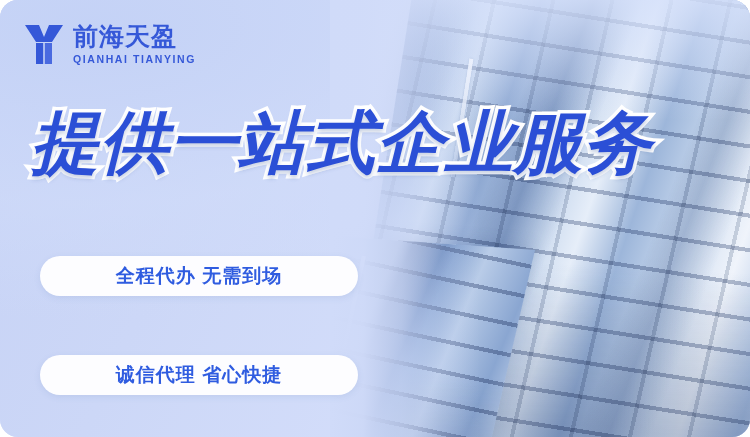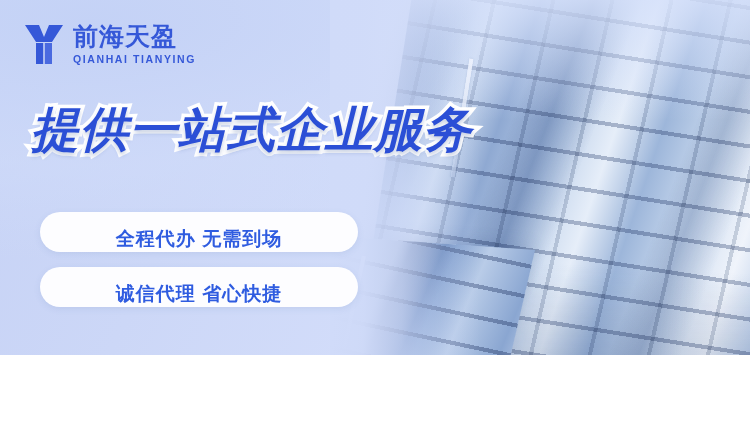--- a/index.html
+++ b/index.html
@@ -3,24 +3,25 @@
 <meta charset="utf-8">
 <style>
   html, body {
     margin: 0;
     padding: 0;
     background: #ffffff;
   }
   .banner {
     position: relative;
     width: 750px;
-    height: 355px;
+    height: 437px;
     overflow: hidden;
     font-family: "Liberation Sans", "DejaVu Sans", sans-serif;
     background: linear-gradient(160deg, #c9d4f6 0%, #cdd8f7 25%, #d2dcfa 55%, #d6e0fb 100%);
+    border-radius: 18px;
   }
 
   
   .sky-wash {
     position: absolute;
     inset: 0;
     background:
       radial-gradient(120% 90% at 12% 6%, rgba(196,210,246,0.95) 0%, rgba(208,220,250,0.55) 45%, rgba(214,226,251,0) 75%),
       linear-gradient(115deg, #c6d2f5 0%, #ccd7f7 30%, #d3ddfa 60%, #dce5fc 100%);
   }
@@ -214,21 +215,21 @@
     color: #3558d8;
     letter-spacing: 1.6px;
     white-space: nowrap;
   }
 
   
   .headline {
     position: absolute;
     left: 31px;
     top: 98px;
-    font-size: 48px;
+    font-size: 68px;
     font-weight: bold;
     font-style: italic;
     color: #2b4fd6;
     letter-spacing: 1px;
     white-space: nowrap;
     -webkit-text-stroke: 7px #ffffff;
     paint-order: stroke fill;
     text-shadow:
       0 3px 4px rgba(70,100,160,0.30),
       2px 3px 0 rgba(255,255,255,0.55);
@@ -242,23 +243,24 @@
     display: flex;
     flex-direction: column;
     gap: 15px;
   }
   .pill {
     width: 318px;
     height: 40px;
     border-radius: 20px;
     background: #fdfdff;
     display: flex;
-    align-items: flex-end;
+    align-items: center;
     justify-content: center;
     box-shadow: 0 2px 6px rgba(90,120,180,0.13);
+    margin-top: 44px;
   }
   .pill-text {
     font-size: 19px;
     font-weight: bold;
     color: #2f5ce0;
     letter-spacing: 1px;
     white-space: nowrap;
   }
 </style>
 </head>

